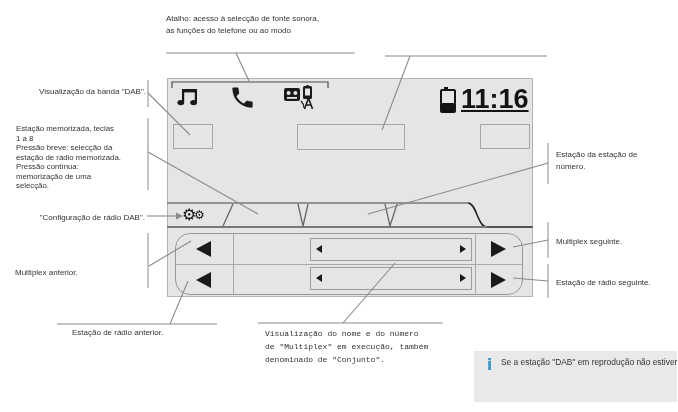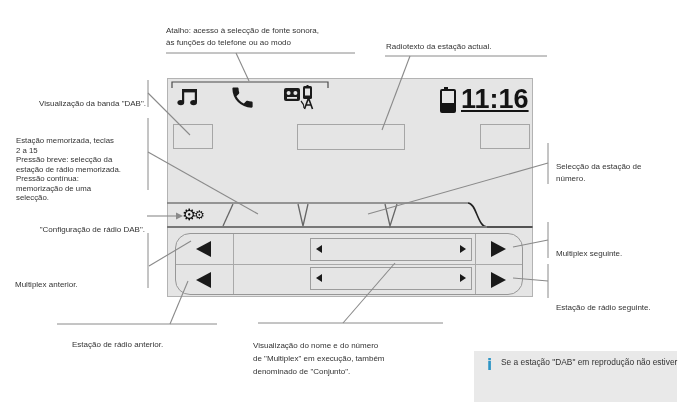--- a/index.html
+++ b/index.html
@@ -3,21 +3,21 @@
 <meta charset="utf-8">
 <style>
   html,body{margin:0;padding:0;}
   body{
     width:678px;height:412px;position:relative;overflow:hidden;
     background:#ffffff;
     font-family:"Liberation Sans",sans-serif;
     -webkit-font-smoothing:antialiased;
   }
   .abs{position:absolute;text-decoration:underline;}
-  .label{position:absolute;font-size:8px;line-height:12px;color:#333;white-space:nowrap;margin-top:12px;}
+  .label{position:absolute;font-size:8px;line-height:12px;color:#333;white-space:nowrap;}
   .label .ln{display:block;}
   .tight{line-height:9.5px;font-size:7.8px;}
   .loose{line-height:13px;}
   .ra{text-align:right;}
   
   #screen{left:167px;top:78px;width:366px;height:219px;background:#e5e5e5;border:1px solid #b3b3b3;box-sizing:border-box;}
   .presetbox{position:absolute;border:1px solid #a6a6a6;background:transparent;}
   #clock{left:461px;top:84px;font-size:27px;font-weight:bold;color:#141414;letter-spacing:0px;}
   
   #battery{left:440px;top:89px;width:12px;height:20px;border:2px solid #141414;border-radius:2px;}
@@ -167,54 +167,53 @@
     <path d="M548 281 L513 278"></path>
   </g>
   <polygon points="176,212.5 183,216 176,219.5" fill="#8a8a8a"></polygon>
 </svg>
 
 <div class="label" style="left:166px;top:13px;">
   <span class="ln">Atalho: acesso à selecção de fonte sonora,</span>
   <span class="ln">às funções do telefone ou ao modo</span>
 </div>
 <div class="label" style="left:386px;top:29px;">
-  <span class="ln">Radiotexto da estação actual.</span>
 </div>
 <div class="label ra" style="left:0px;top:86px;width:146px;">
   <span class="ln">Visualização da banda "DAB".</span>
 </div>
 <div class="label tight" style="left:16px;top:124px;">
   <span class="ln">Estação memorizada, teclas</span>
-  <span class="ln">2 a 15</span>
+  <span class="ln">1 a 8</span>
   <span class="ln">Pressão breve: selecção da</span>
   <span class="ln">estação de rádio memorizada.</span>
   <span class="ln">Pressão contínua:</span>
   <span class="ln">memorização de uma</span>
   <span class="ln">selecção.</span>
 </div>
 <div class="label ra" style="left:0px;top:212px;width:145px;">
   <span class="ln">"Configuração de rádio DAB".</span>
 </div>
 <div class="label" style="left:15px;top:267px;">
   <span class="ln">Multiplex anterior.</span>
 </div>
 <div class="label" style="left:556px;top:149px;">
-  <span class="ln">Selecção da estação de</span>
+  <span class="ln">Estação da estação de</span>
   <span class="ln">número.</span>
 </div>
 <div class="label" style="left:556px;top:236px;">
   <span class="ln">Multiplex seguinte.</span>
 </div>
-<div class="label" style="left:556px;top:290px;text-align:center;">
+<div class="label" style="left:556px;top:277px;text-align:center;">
   <span class="ln">Estação de rádio seguinte.</span>
 </div>
 <div class="label" style="left:72px;top:327px;">
   <span class="ln">Estação de rádio anterior.</span>
 </div>
-<div class="label loose" style="left:253px;top:327px;">
+<div class="label loose" style="left:265px;top:327px;font-family:Liberation Mono, monospace;">
   <span class="ln">Visualização do nome e do número</span>
   <span class="ln">de "Multiplex" em execução, também</span>
   <span class="ln">denominado de "Conjunto".</span>
 </div>
 
 <div id="note" class="abs">
   <span class="i">i</span>
   <div class="txt">
     <span class="ln">Se a estação "DAB" em reprodução</span>
     <span class="ln">não estiver disponível, a visualização</span>

